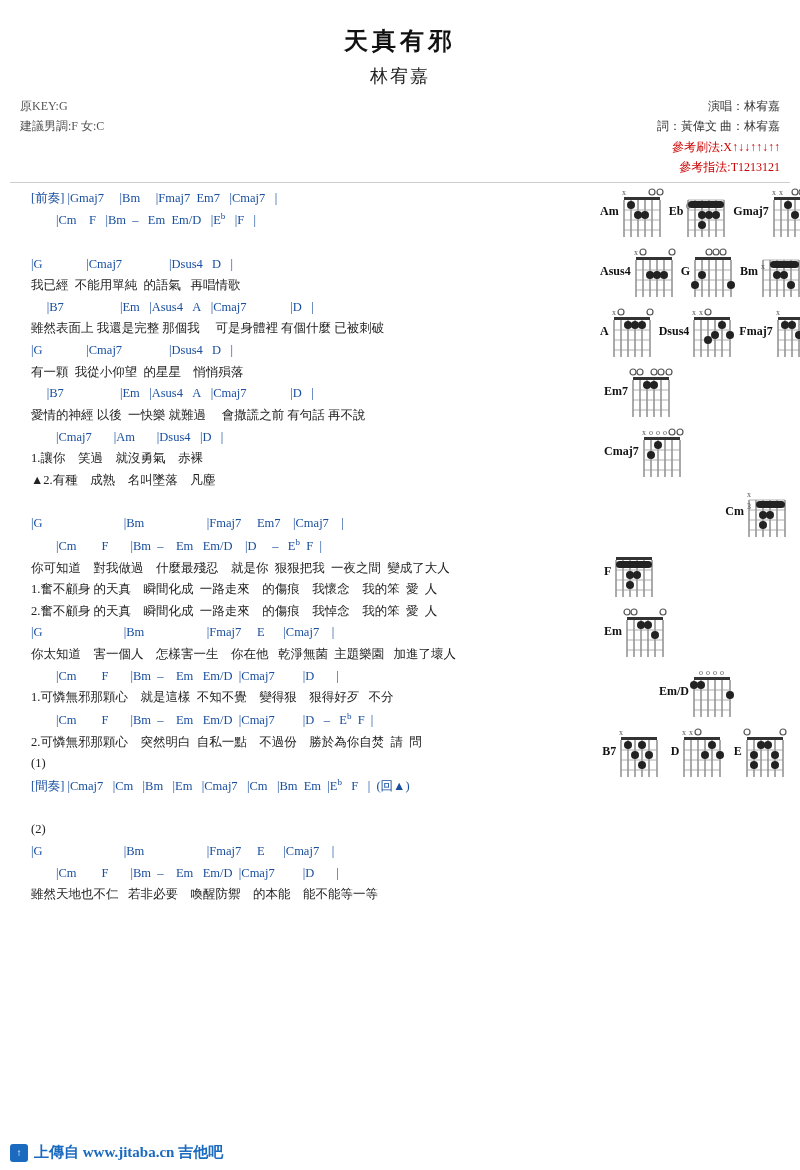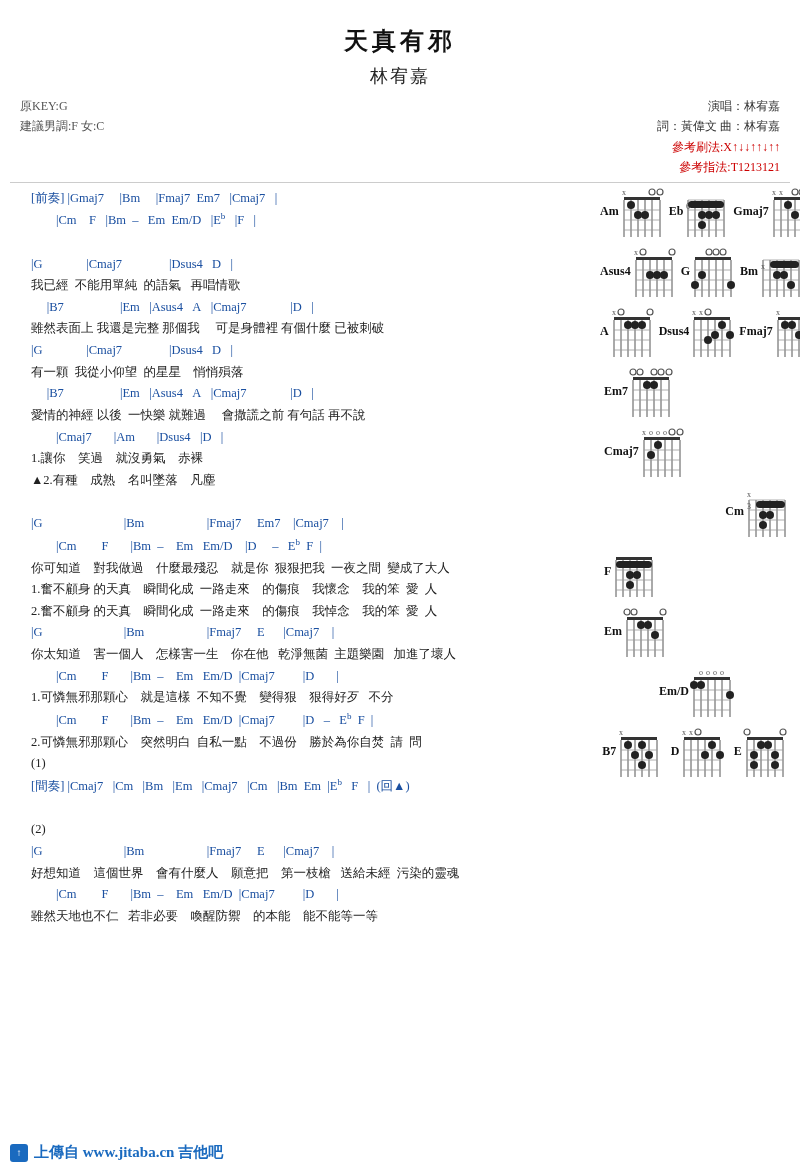--- a/index.html
+++ b/index.html
@@ -171,21 +171,20 @@
       <div class="line chord-line">&nbsp;&nbsp;&nbsp;&nbsp;&nbsp;&nbsp;&nbsp;&nbsp;|Cm&nbsp;&nbsp;&nbsp;&nbsp;&nbsp;&nbsp;&nbsp;&nbsp;F&nbsp;&nbsp;&nbsp;&nbsp;&nbsp;&nbsp;&nbsp;|Bm&nbsp;&nbsp;–&nbsp;&nbsp;&nbsp;&nbsp;Em&nbsp;&nbsp;&nbsp;Em/D&nbsp;&nbsp;|Cmaj7&nbsp;&nbsp;&nbsp;&nbsp;&nbsp;&nbsp;&nbsp;&nbsp;&nbsp;|D&nbsp;&nbsp;&nbsp;&nbsp;&nbsp;&nbsp;&nbsp;|</div>
       <div class="line lyrics-line">1.可憐無邪那顆心&nbsp;&nbsp;&nbsp;&nbsp;就是這樣&nbsp;&nbsp;不知不覺&nbsp;&nbsp;&nbsp;&nbsp;變得狠&nbsp;&nbsp;&nbsp;&nbsp;狠得好歹&nbsp;&nbsp;&nbsp;不分</div>
       <div class="line chord-line">&nbsp;&nbsp;&nbsp;&nbsp;&nbsp;&nbsp;&nbsp;&nbsp;|Cm&nbsp;&nbsp;&nbsp;&nbsp;&nbsp;&nbsp;&nbsp;&nbsp;F&nbsp;&nbsp;&nbsp;&nbsp;&nbsp;&nbsp;&nbsp;|Bm&nbsp;&nbsp;–&nbsp;&nbsp;&nbsp;&nbsp;Em&nbsp;&nbsp;&nbsp;Em/D&nbsp;&nbsp;|Cmaj7&nbsp;&nbsp;&nbsp;&nbsp;&nbsp;&nbsp;&nbsp;&nbsp;&nbsp;|D&nbsp;&nbsp;&nbsp;–&nbsp;&nbsp;&nbsp;E<sup>b</sup>&nbsp;&nbsp;F&nbsp;&nbsp;|</div>
       <div class="line lyrics-line">2.可憐無邪那顆心&nbsp;&nbsp;&nbsp;&nbsp;突然明白&nbsp;&nbsp;自私一點&nbsp;&nbsp;&nbsp;&nbsp;不過份&nbsp;&nbsp;&nbsp;&nbsp;勝於為你自焚&nbsp;&nbsp;請&nbsp;&nbsp;問</div>
       <div class="line lyrics-line">(1)</div>
       <div class="line chord-line">[間奏] |Cmaj7&nbsp;&nbsp;&nbsp;|Cm&nbsp;&nbsp;&nbsp;|Bm&nbsp;&nbsp;&nbsp;|Em&nbsp;&nbsp;&nbsp;|Cmaj7&nbsp;&nbsp;&nbsp;|Cm&nbsp;&nbsp;&nbsp;|Bm&nbsp;&nbsp;Em&nbsp;&nbsp;|E<sup>b</sup>&nbsp;&nbsp;&nbsp;F&nbsp;&nbsp;&nbsp;|&nbsp;&nbsp;(回▲)</div>
       <div class="line">&nbsp;</div>
 
       <div class="line lyrics-line">(2)</div>
       <div class="line chord-line">|G&nbsp;&nbsp;&nbsp;&nbsp;&nbsp;&nbsp;&nbsp;&nbsp;&nbsp;&nbsp;&nbsp;&nbsp;&nbsp;&nbsp;&nbsp;&nbsp;&nbsp;&nbsp;&nbsp;&nbsp;&nbsp;&nbsp;&nbsp;&nbsp;&nbsp;&nbsp;|Bm&nbsp;&nbsp;&nbsp;&nbsp;&nbsp;&nbsp;&nbsp;&nbsp;&nbsp;&nbsp;&nbsp;&nbsp;&nbsp;&nbsp;&nbsp;&nbsp;&nbsp;&nbsp;&nbsp;&nbsp;|Fmaj7&nbsp;&nbsp;&nbsp;&nbsp;&nbsp;E&nbsp;&nbsp;&nbsp;&nbsp;&nbsp;&nbsp;|Cmaj7&nbsp;&nbsp;&nbsp;&nbsp;|</div>
-      <div class="line lyrics-line">好想知道&nbsp;&nbsp;&nbsp;&nbsp;這個世界&nbsp;&nbsp;&nbsp;&nbsp;會有什麼人&nbsp;&nbsp;&nbsp;&nbsp;願意把&nbsp;&nbsp;&nbsp;&nbsp;第一枝槍&nbsp;&nbsp;&nbsp;送給未經&nbsp;&nbsp;污染的靈魂</div>
       <div class="line chord-line">&nbsp;&nbsp;&nbsp;&nbsp;&nbsp;&nbsp;&nbsp;&nbsp;|Cm&nbsp;&nbsp;&nbsp;&nbsp;&nbsp;&nbsp;&nbsp;&nbsp;F&nbsp;&nbsp;&nbsp;&nbsp;&nbsp;&nbsp;&nbsp;|Bm&nbsp;&nbsp;–&nbsp;&nbsp;&nbsp;&nbsp;Em&nbsp;&nbsp;&nbsp;Em/D&nbsp;&nbsp;|Cmaj7&nbsp;&nbsp;&nbsp;&nbsp;&nbsp;&nbsp;&nbsp;&nbsp;&nbsp;|D&nbsp;&nbsp;&nbsp;&nbsp;&nbsp;&nbsp;&nbsp;|</div>
       <div class="line lyrics-line">雖然天地也不仁&nbsp;&nbsp;&nbsp;若非必要&nbsp;&nbsp;&nbsp;&nbsp;喚醒防禦&nbsp;&nbsp;&nbsp;&nbsp;的本能&nbsp;&nbsp;&nbsp;&nbsp;能不能等一等</div>
       <div class="line">&nbsp;</div>
 
 
     </div>
 
     <div class="chords-sidebar">
 
       <div style="display:flex; gap:4px; margin-bottom:8px; justify-content:space-around;">

